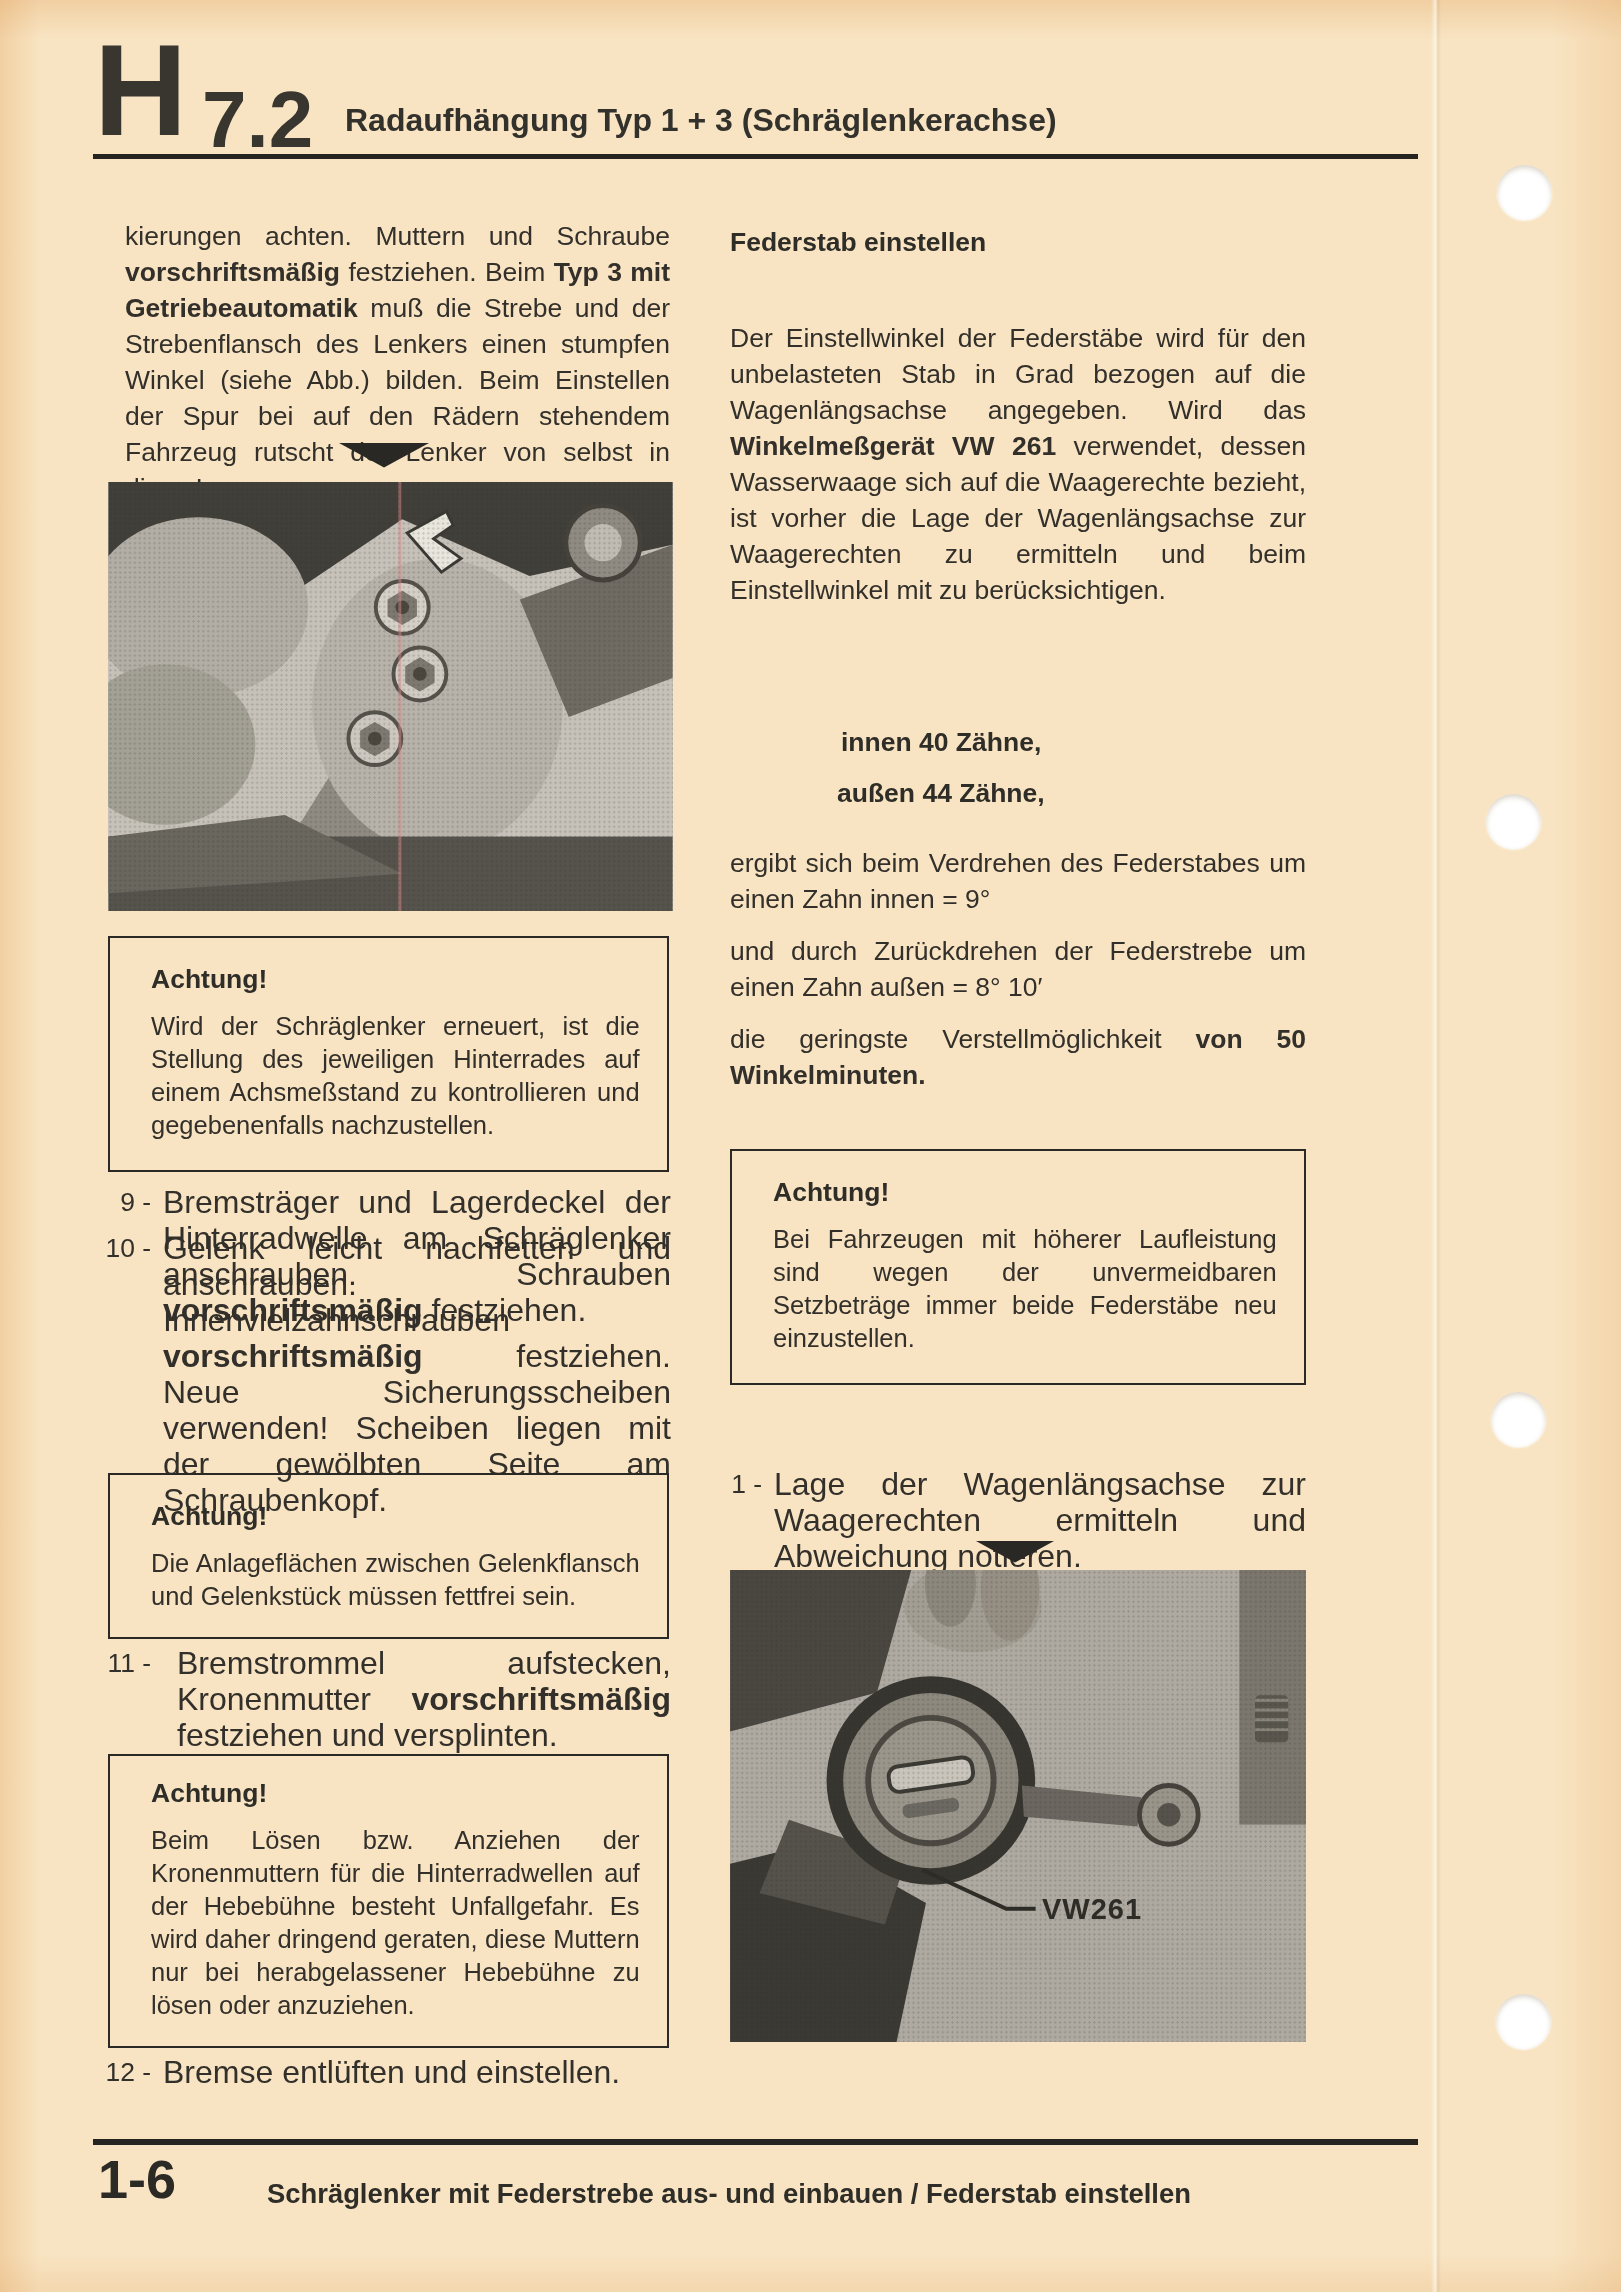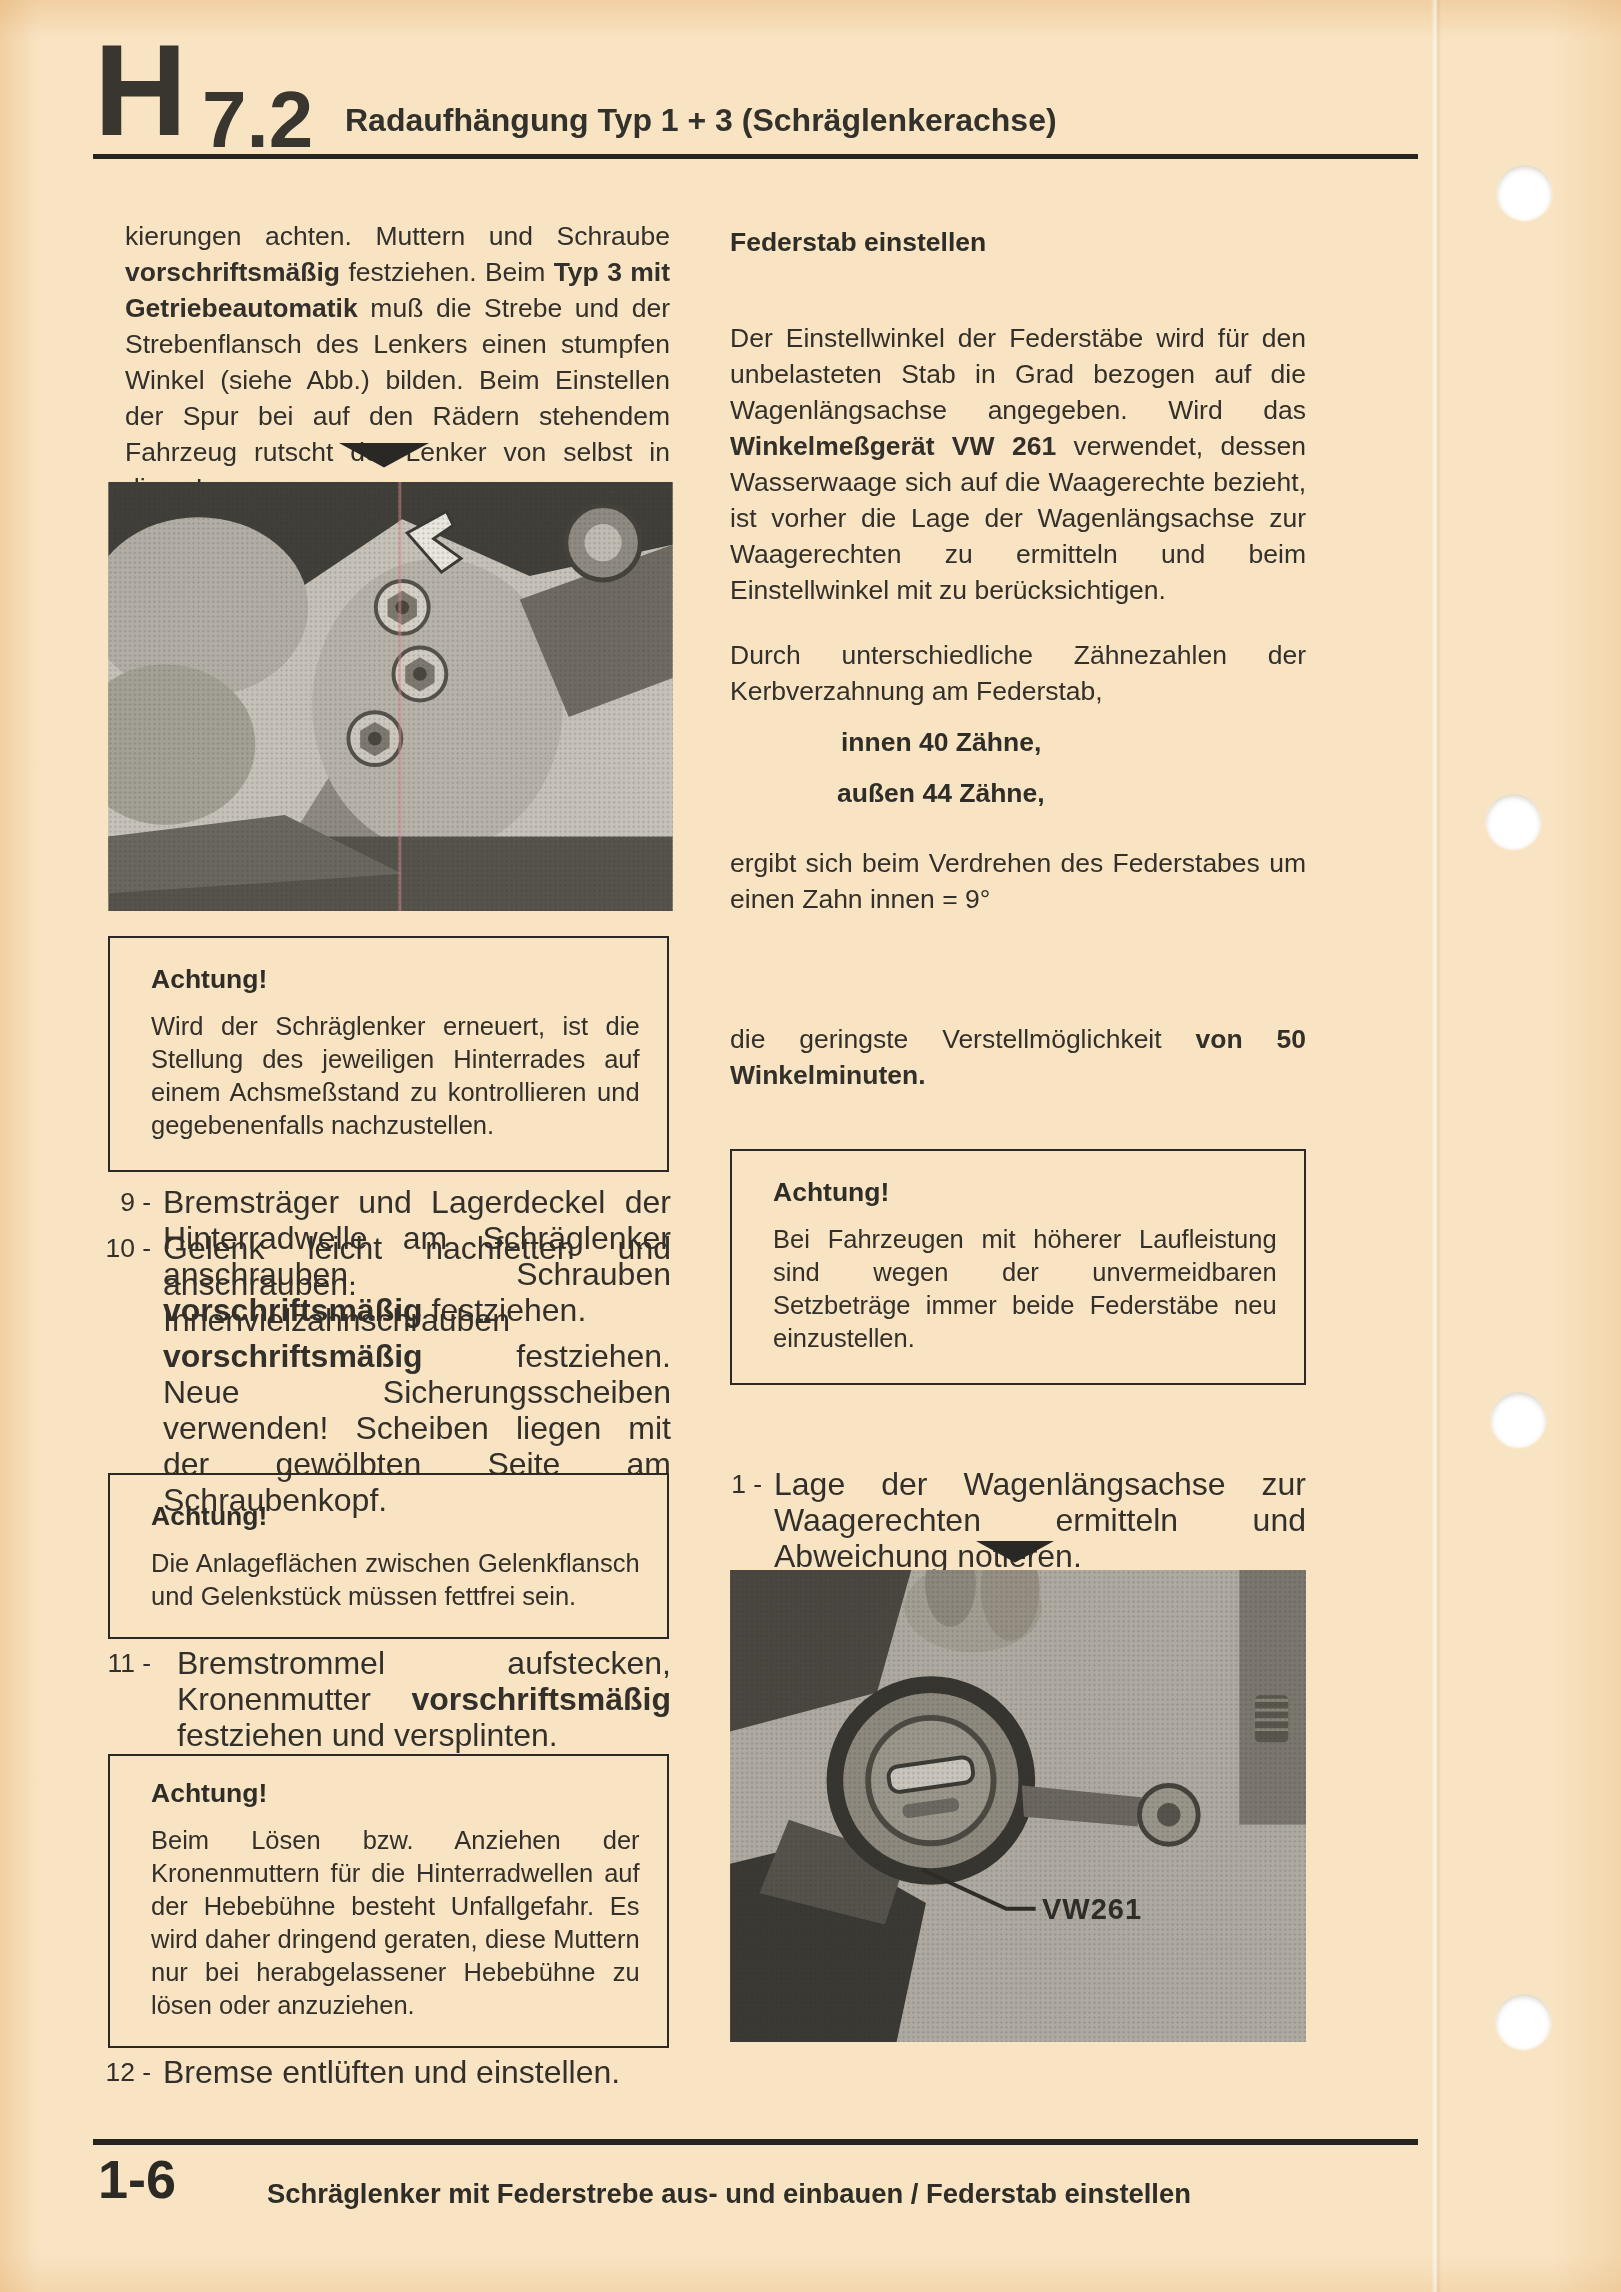--- a/index.html
+++ b/index.html
@@ -144,27 +144,27 @@
 
   <div class="step" style="left:104px; top:2054px; width:567px;">
     <span class="step-num">12 -</span>
     <p class="step-text">Bremse entlüften und einstellen.</p>
   </div>
 
   <p class="heading" style="left:730px; top:227px;">Federstab einstellen</p>
 
   <p class="para" style="left:730px; top:320px; width:576px;"><span>Der Einstellwinkel der Federstäbe wird für den unbelasteten Stab in Grad bezogen auf die Wagenlängsachse angegeben. Wird das </span><span class="bold">Winkelmeßgerät VW 261</span><span> verwendet, dessen Wasserwaage sich auf die Waagerechte bezieht, ist vorher die Lage der Wagenlängsachse zur Waagerechten zu ermitteln und beim Einstellwinkel mit zu berücksichtigen.</span></p>
 
-  <p class="para" style="left:730px; top:637px; width:576px;">Durch unterschiedliche Zähnezahlen der Kerbverzahnung am Federstab,</p>
 
   <p class="teeth" style="left:841px; top:727px;">innen 40 Zähne,</p>
   <p class="teeth" style="left:837px; top:778px;">außen 44 Zähne,</p>
 
   <p class="para" style="left:730px; top:845px; width:576px;">ergibt sich beim Verdrehen des Federstabes um einen Zahn innen = 9°</p>
 
+  <p class="para" style="left:730px; top:933px; width:576px;">und durch Zurückdrehen der Federstrebe um einen Zahn außen = 8° 10′</p>
 
   <p class="para" style="left:730px; top:1021px; width:576px;"><span>die geringste Verstellmöglichkeit </span><span class="bold">von 50 Winkelminuten.</span></p>
 
   <div class="warnbox" style="left:730px; top:1149px; width:576px;">
     <p class="warn-title">Achtung!</p>
     <p class="warn-body">Bei Fahrzeugen mit höherer Laufleistung sind wegen der unvermeidbaren Setzbeträge immer beide Federstäbe neu einzustellen.</p>
   </div>
 
   <div class="step" style="left:725px; top:1466px; width:581px;">
     <span class="step-num step-num-sm">1 -</span>

